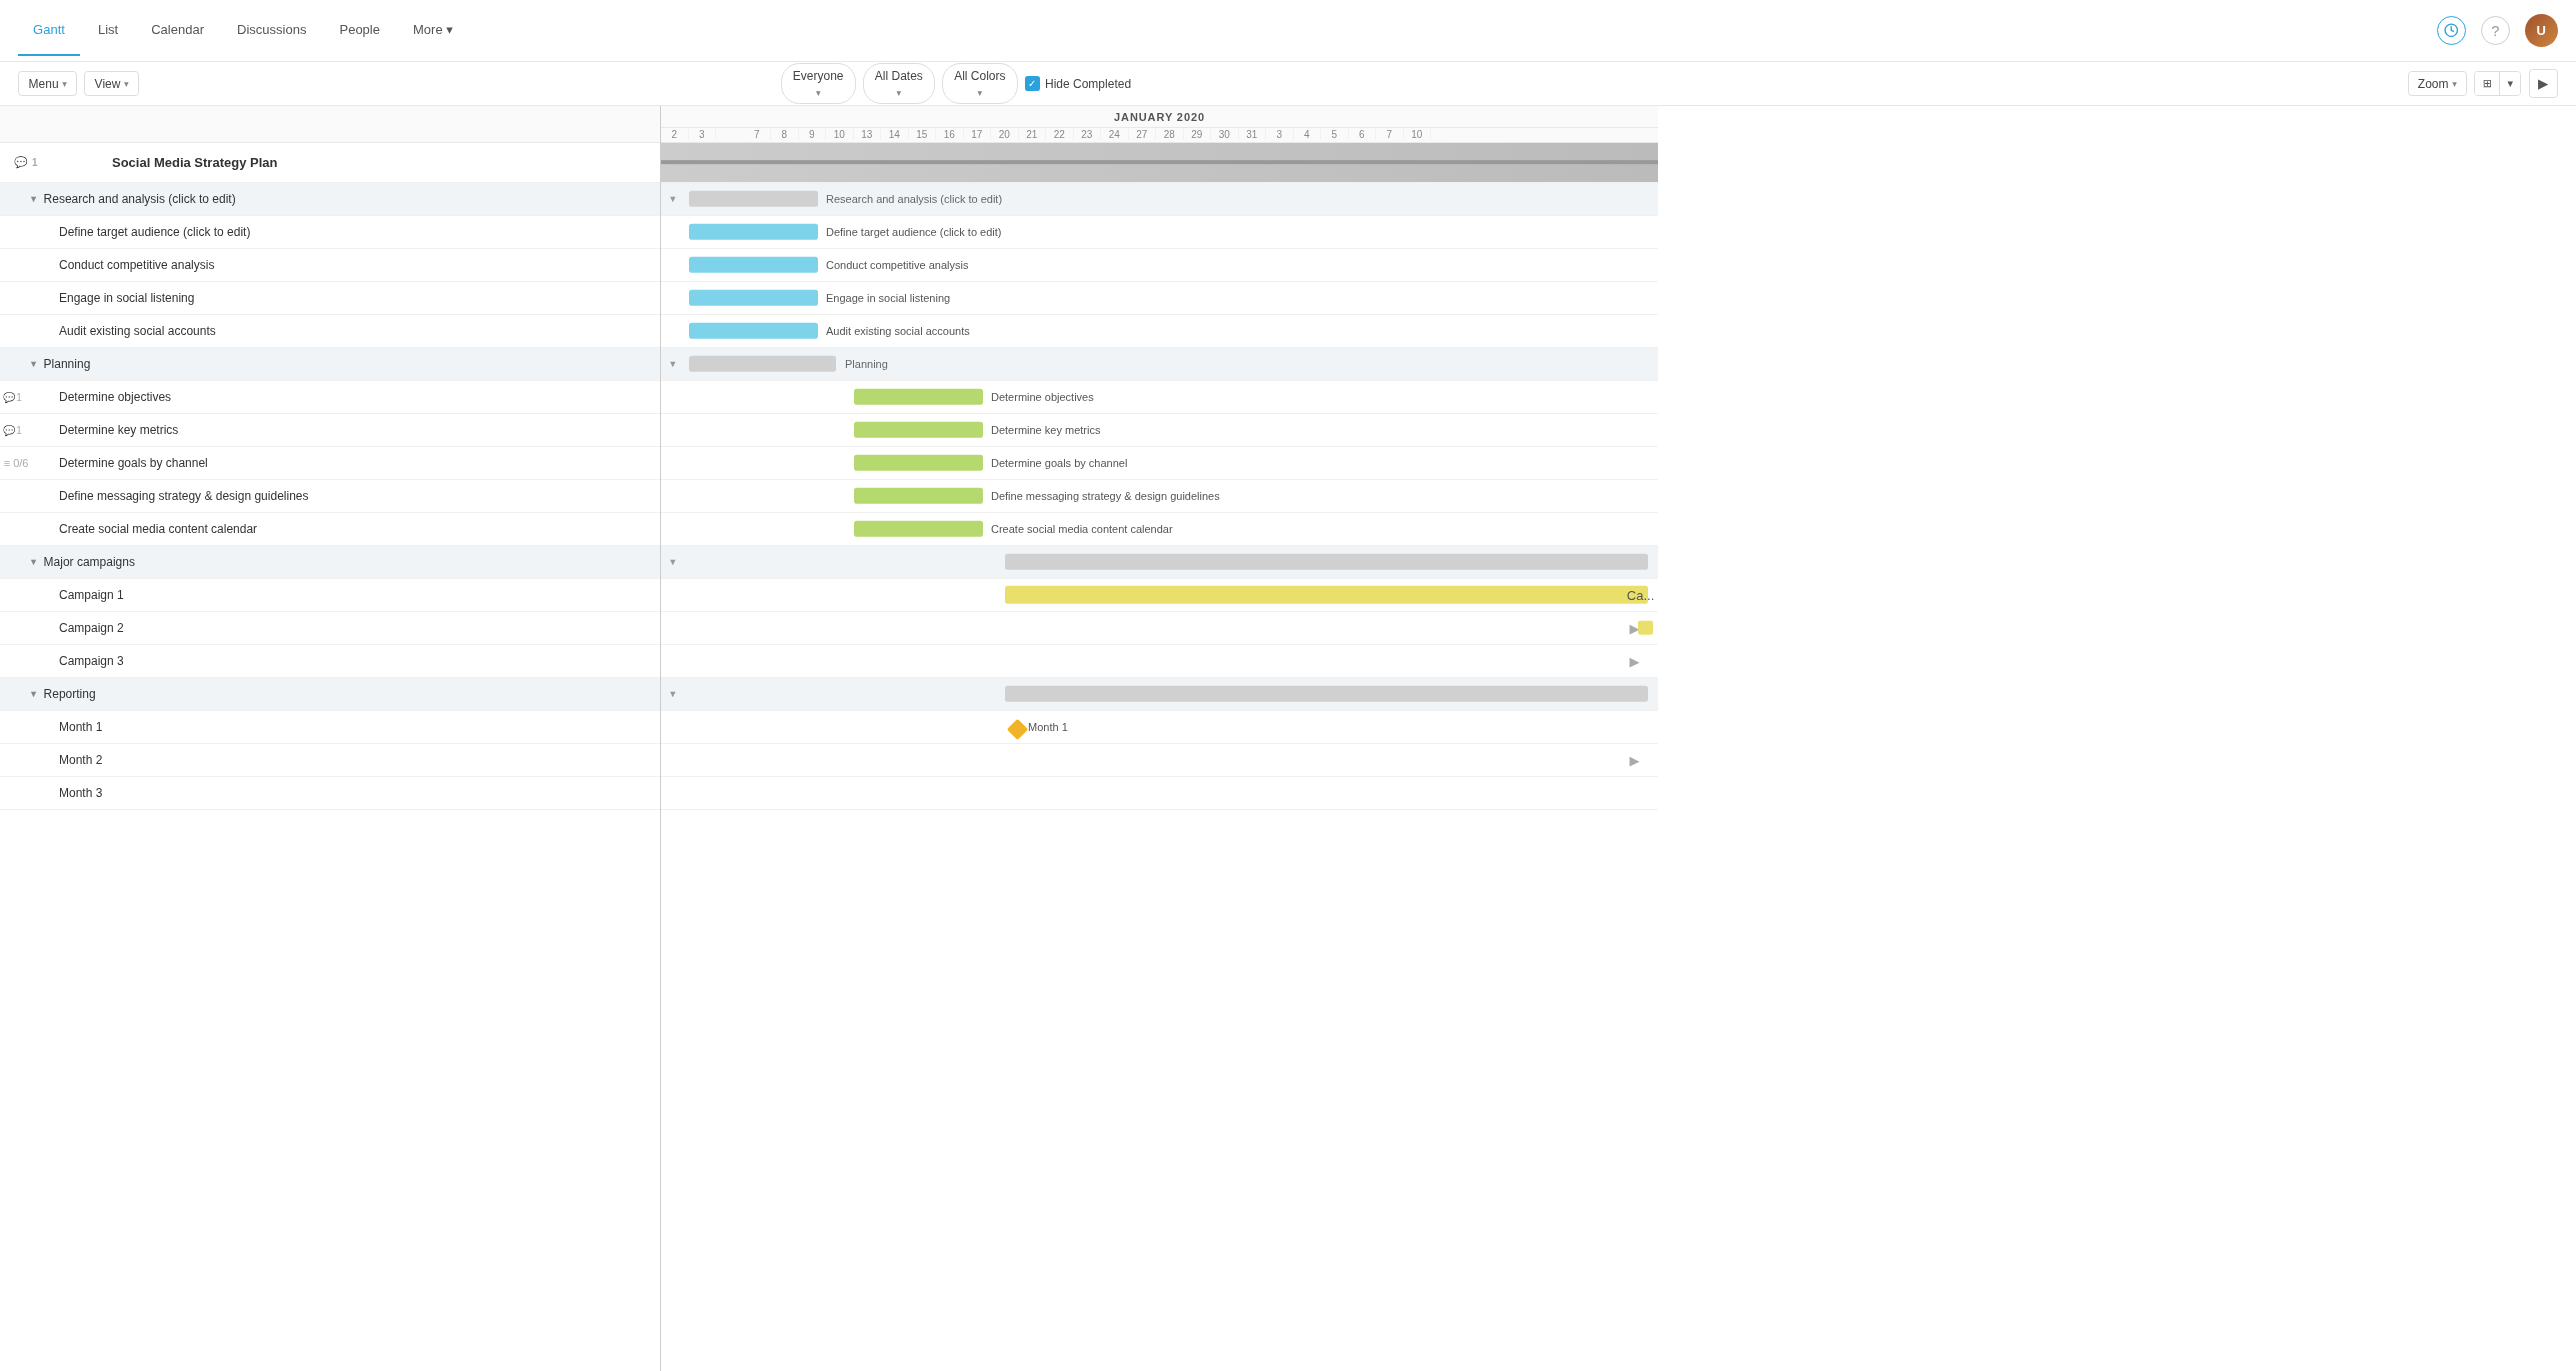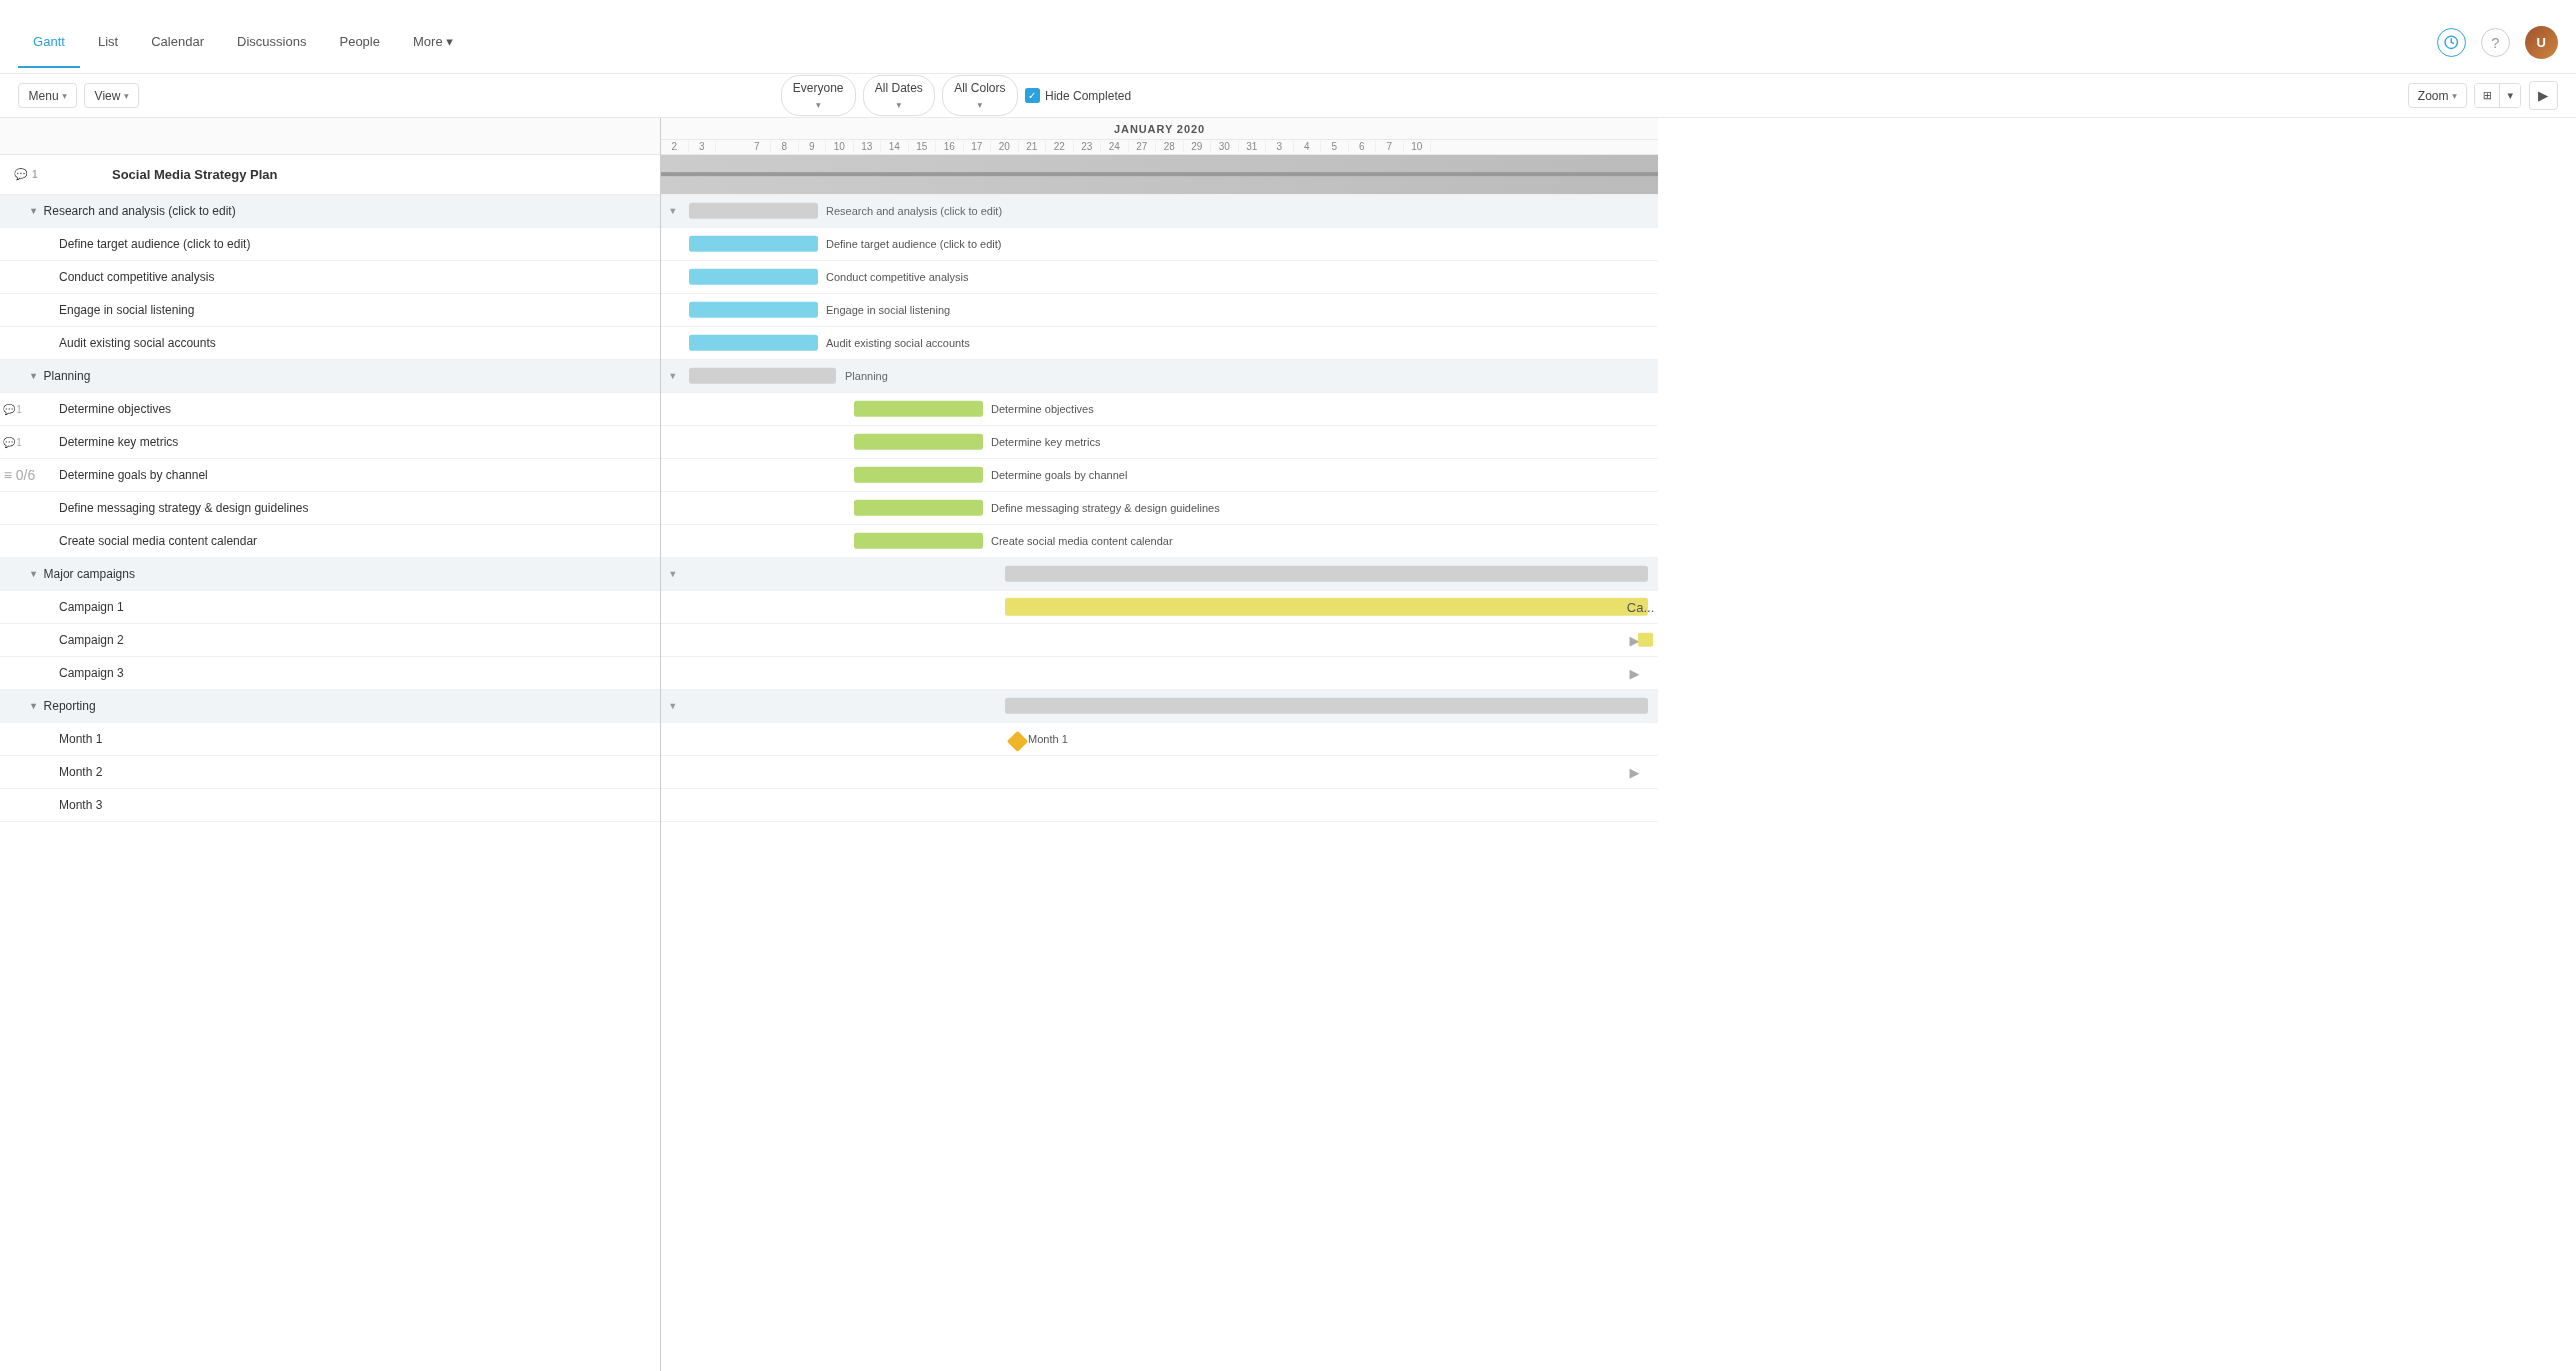--- a/index.html
+++ b/index.html
@@ -5,21 +5,20 @@
     * { box-sizing: border-box; margin: 0; padding: 0; }
     body { font-family: -apple-system, BlinkMacSystemFont, 'Segoe UI', sans-serif; font-size: 12px; color: #333; background: #fff; overflow: hidden; }
 
     
     .top-nav {
       display: flex; align-items: center;
       border-bottom: 0.9px solid #e8e8e8;
       padding: 0 18.4px;
       height: 62px;
       position: relative;
-      margin-top: 12px;
     }
     .nav-tab {
       padding: 0 14.7px;
       height: 51px;
       display: flex; align-items: center;
       font-size: 13px;
       color: #555;
       cursor: pointer;
       border-bottom: 2.8px solid transparent;
       margin-right: 3.7px;
@@ -387,21 +386,21 @@
       <span class="task-name">Determine objectives</span>
     </div>
     <div class="task-row task-indent-2">
       <div style="position:absolute; left:3.7px; display:flex; gap:3.7px; align-items:center;">
         <span style="color:#aaa; font-size:10px;">💬1</span>
       </div>
       <span class="task-name">Determine key metrics</span>
     </div>
     <div class="task-row task-indent-2">
       <div style="position:absolute; left:3.7px; display:flex; gap:3.7px; align-items:center;">
-        <span style="color:#aaa; font-size:14px;">≡ 0/6</span>
+        <span style="color:#aaa; font-size:11px;">≡ 0/6</span>
       </div>
       <span class="task-name">Determine goals by channel</span>
     </div>
     <div class="task-row task-indent-2">
       <span class="task-name">Define messaging strategy &amp; design guidelines</span>
     </div>
     <div class="task-row task-indent-2">
       <span class="task-name">Create social media content calendar</span>
     </div>
 

